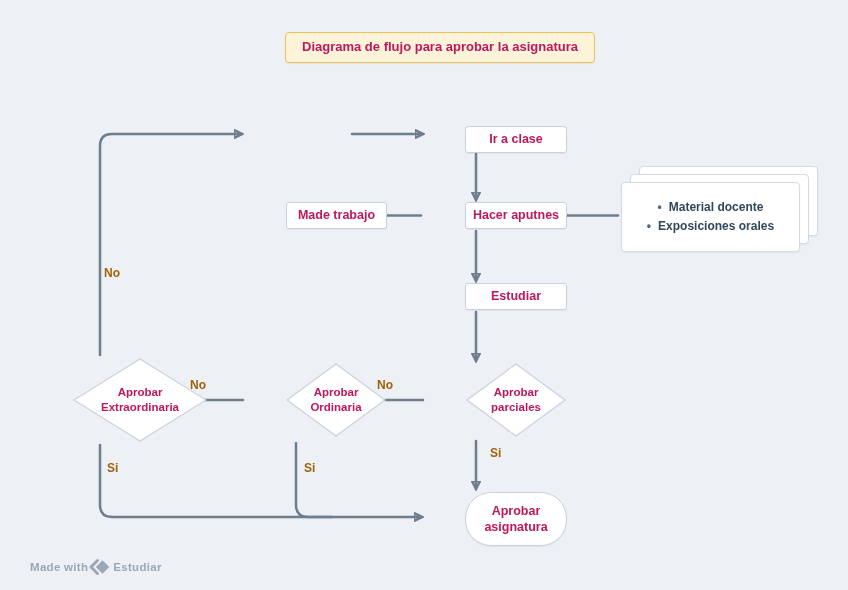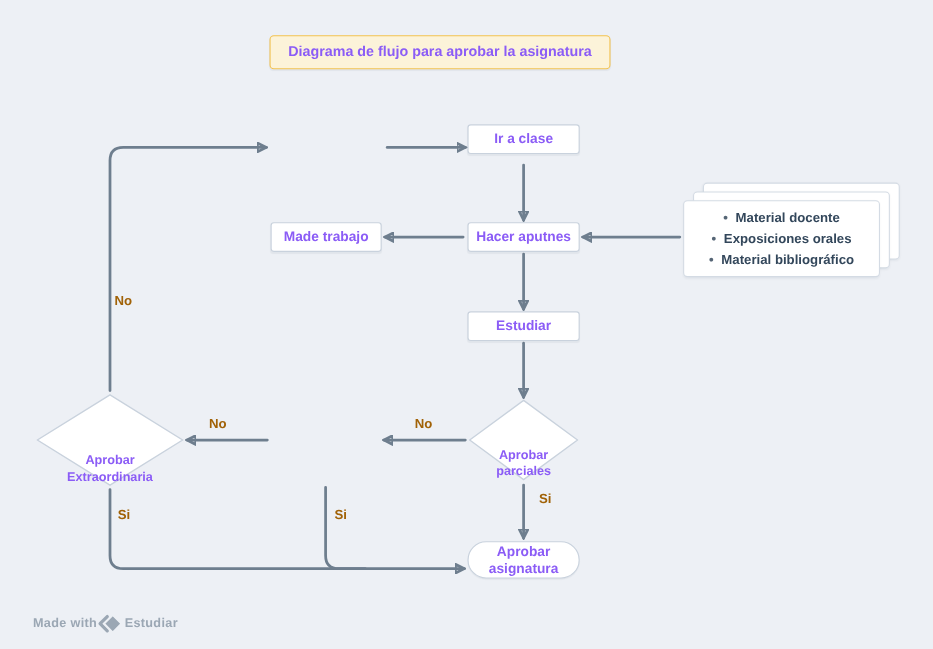--- a/index.html
+++ b/index.html
@@ -11,26 +11,26 @@
   .canvas {
     position:relative; width:848px; height:590px;
     background:#edf0f5; overflow:hidden; color:#33475b;
   }
   svg.edges { position:absolute; left:0; top:0; width:848px; height:590px; }
   svg.edges path { stroke:#6e7e8e; stroke-width:2.5; fill:none; stroke-linecap:round; }
 
   .node {
     position:absolute; display:flex; align-items:center; justify-content:center;
     background:#ffffff; border:1px solid #c9d2dd; text-align:center;
-    font-size:12.5px; font-weight:bold; color:#8b5cf6;
-    box-shadow:0 1px 1px rgba(9,30,66,0.05); box-sizing:border-box;
+    font-size:12.5px; font-weight:bold; color:#be185d;
+    box-shadow:0 1px 1px rgba(9,30,66,0.05); box-sizing:border-box;margin-left:40px;
   }
   .rect    { border-radius:3px; }
   .stadium { border-radius:26px; }
-  .diamond { background:transparent; border:none; box-shadow:none;align-items:flex-end; }
+  .diamond { background:transparent; border:none; box-shadow:none; }
   .diamond svg { position:absolute; left:0; top:0; width:100%; height:100%; }
   .diamond polygon { fill:#ffffff; stroke:#c9d2dd; stroke-width:1.2; }
   .diamond .lbl { position:relative; z-index:1; font-size:11.5px; line-height:1.3; }
   .lbl { line-height:1.3; }
 
   .title-box {
     background:#fcf3d9; border:1.5px solid #f2c250; border-radius:4px;
     font-size:13px; font-weight:bold;
   }
 
@@ -81,21 +81,21 @@
     <path d="M 100 445 V 505 Q 100 517 112 517 H 422" marker-end="url(#arw)"></path>
     <path d="M 296 443 V 505 Q 296 517 308 517 H 332"></path>
     <path d="M 476 441 V 489" marker-end="url(#arw)"></path>
   </svg>
 
   <div class="node title-box" style="left:245px;top:32px;width:310px;height:31px">
     <span class="lbl">Diagrama de flujo para aprobar la asignatura</span>
   </div>
 
 
-  <div class="node rect" style="left:425px;top:113px;width:102px;height:27px">
+  <div class="node rect" style="left:425px;top:126px;width:102px;height:27px">
     <span class="lbl">Ir a clase</span>
   </div>
 
   <div class="node rect" style="left:425px;top:202px;width:102px;height:27px">
     <span class="lbl">Hacer aputnes</span>
   </div>
 
   <div class="node rect" style="left:246px;top:202px;width:101px;height:27px">
     <span class="lbl">Made trabajo</span>
   </div>
@@ -104,41 +104,46 @@
     <span class="lbl">Estudiar</span>
   </div>
 
   <div class="card-stack">
     <div class="card-layer l3"></div>
     <div class="card-layer l2"></div>
     <div class="card-layer main">
       <ul class="materials">
         <li><span class="bullet">•</span><span>Material docente</span></li>
         <li><span class="bullet">•</span><span>Exposiciones orales</span></li>
-        <li><span class="bullet">•</span><span>Material bibliográfico</span></li>
       </ul>
     </div>
   </div>
 
   <div class="node diamond" style="left:426px;top:363px;width:100px;height:74px">
     <svg viewBox="0 0 100 74">
         <polygon points="50,1 99,37 50,73 1,37"></polygon>
       </svg>
     <span class="lbl" style="width:62px">Aprobar parciales</span>
   </div>
 
+  <div class="node diamond" style="left:246px;top:363px;width:100px;height:74px">
+    <svg viewBox="0 0 100 74">
+        <polygon points="50,1 99,37 50,73 1,37"></polygon>
+      </svg>
+    <span class="lbl" style="width:62px">Aprobar Ordinaria</span>
+  </div>
 
   <div class="node diamond" style="left:33px;top:358px;width:134px;height:84px">
     <svg viewBox="0 0 134 84">
         <polygon points="67,1 133,42 67,83 1,42"></polygon>
       </svg>
     <span class="lbl" style="width:92px">Aprobar Extraordinaria</span>
   </div>
 
-  <div class="node stadium" style="left:425px;top:492px;width:102px;height:34px">
+  <div class="node stadium" style="left:425px;top:492px;width:102px;height:54px">
     <span class="lbl" style="width:78px">Aprobar asignatura</span>
   </div>
 
   <div class="edge-label" style="left:377px;top:378px">No</div>
   <div class="edge-label" style="left:190px;top:378px">No</div>
   <div class="edge-label" style="left:104px;top:266px">No</div>
   <div class="edge-label" style="left:490px;top:446px">Si</div>
   <div class="edge-label" style="left:304px;top:461px">Si</div>
   <div class="edge-label" style="left:107px;top:461px">Si</div>
 

